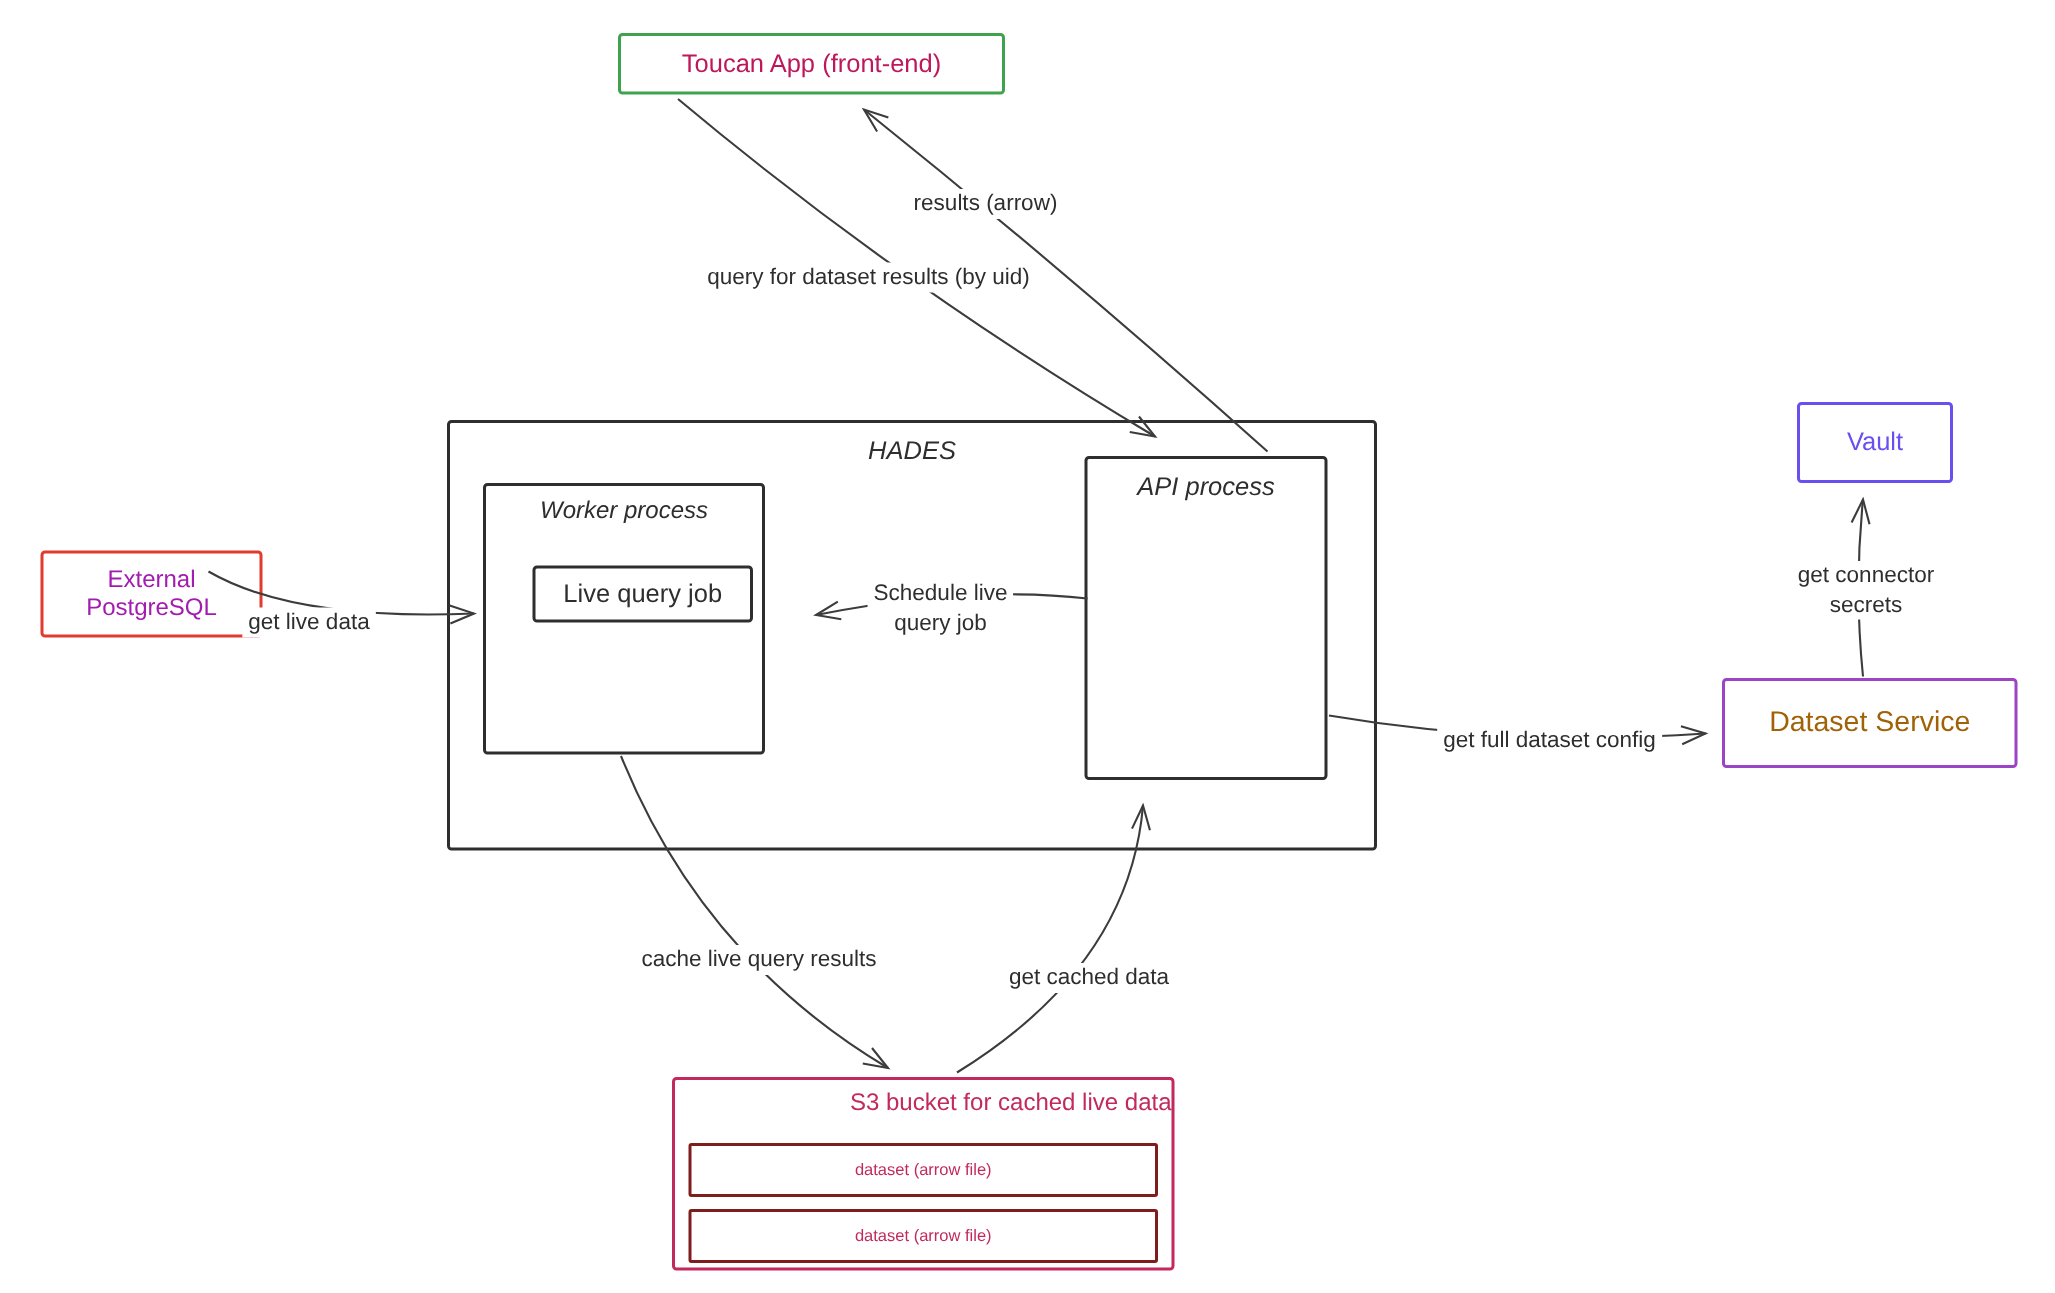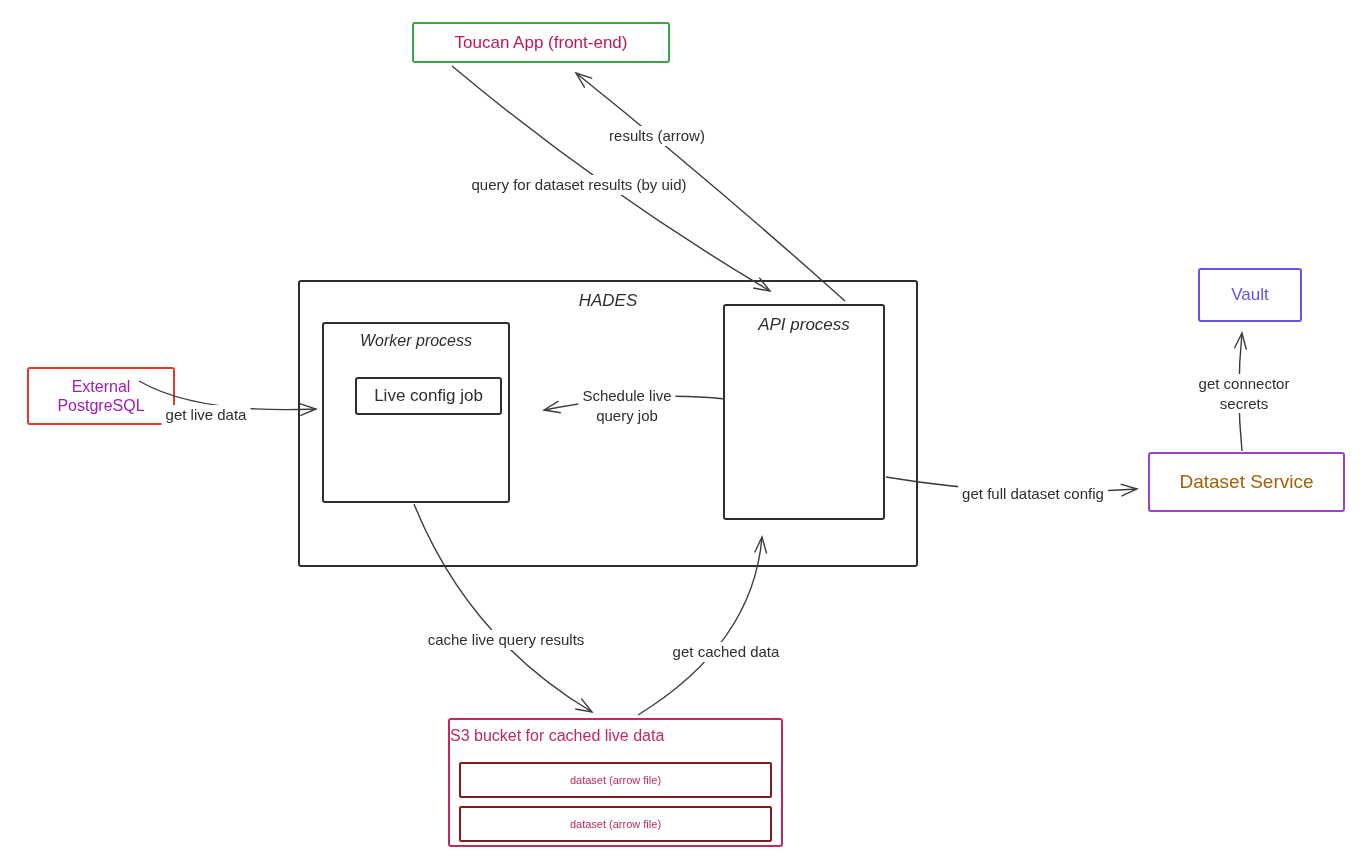--- a/index.html
+++ b/index.html
@@ -30,21 +30,21 @@
   
   .toucan      { left:412px; top:22px;  width:258px; height:41px;  border-color:#3fa34d; color:#be185d; }
   .external-pg { left:27px;  top:319px; width:148px; height:58px;  border-color:#e23b2e; color:#a21caf; font-size:16px; line-height:1.2;margin-top:48px; }
   .hades       { left:298px; top:280px; width:620px; height:287px; padding-top:9px; }
   .worker      { left:322px; top:322px; width:188px; height:181px; padding-top:8px; font-size:16px; }
   .live-job    { left:355px; top:377px; width:147px; height:38px; }
   .api         { left:723px; top:304px; width:162px; height:216px; padding-top:9px; }
   .vault       { left:1198px; top:268px; width:104px; height:54px; border-color:#6a4ff0; color:#6a4ff0; }
   .dataset-svc { left:1148px; top:452px; width:197px; height:60px; border-color:#9b45c6; color:#a16207; font-size:19px; }
   .s3          { left:448px; top:718px; width:335px; height:129px; border-color:#c12a5b; color:#c12a5b; display:block; }
-  .s3-title    { margin-top:7px; text-align:left; font-size:16px; }
+  .s3-title    { margin-top:7px; text-align:right; font-size:16px; }
   .s3-file {
     position:absolute; left:9px; width:313px; height:36px;
     border:2px solid #7f1d1d; border-radius:2px;
     display:flex; align-items:center; justify-content:center; font-size:11px;
   }
   .s3-file-1 { top:42px; }
   .s3-file-2 { top:86px; }
 
   svg.edges { position:absolute; left:0; top:0; z-index:2; pointer-events:none; }
 
@@ -79,21 +79,21 @@
 
   <div class="node hades top-label">
     <span>HADES</span>
   </div>
 
   <div class="node worker top-label">
     <span>Worker process</span>
   </div>
 
   <div class="node live-job">
-    <span>Live config job</span>
+    <span>Live query job</span>
   </div>
 
   <div class="node api top-label">
     <span>API process</span>
   </div>
 
   <div class="node vault">
     <span>Vault</span>
   </div>
 

